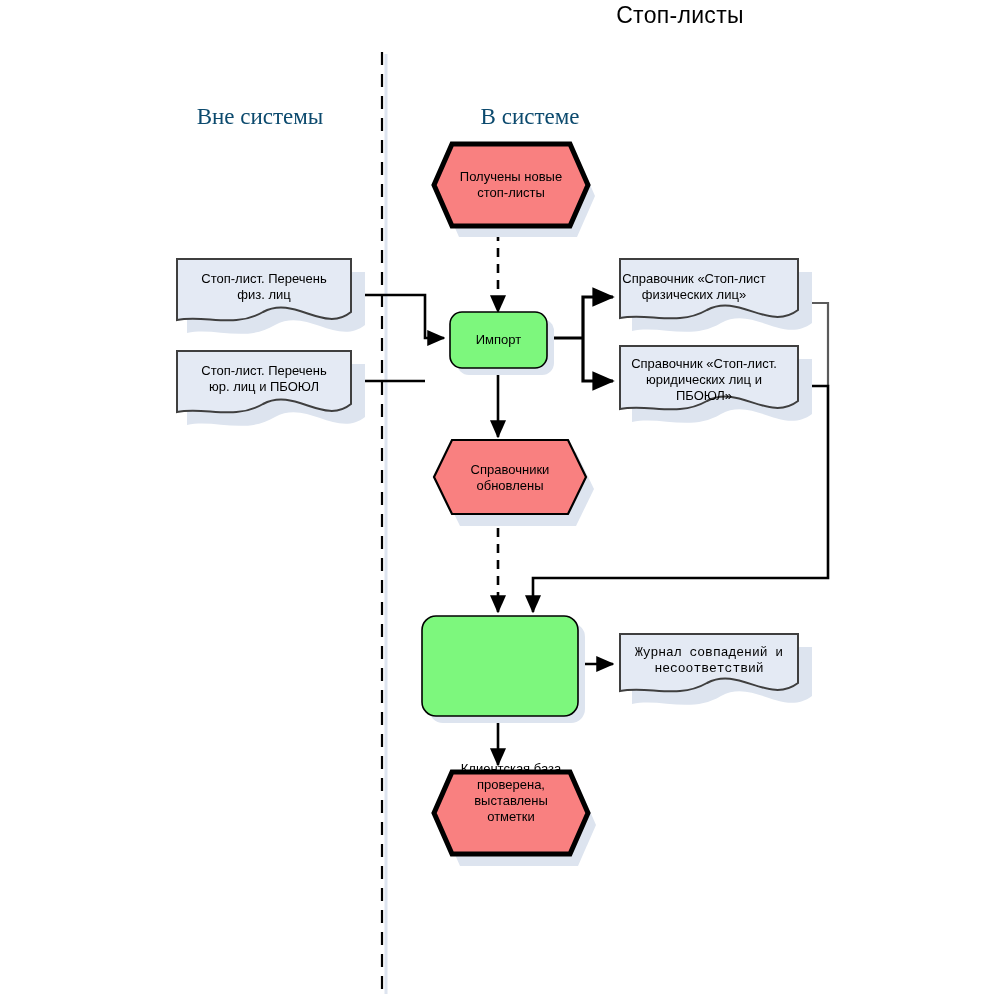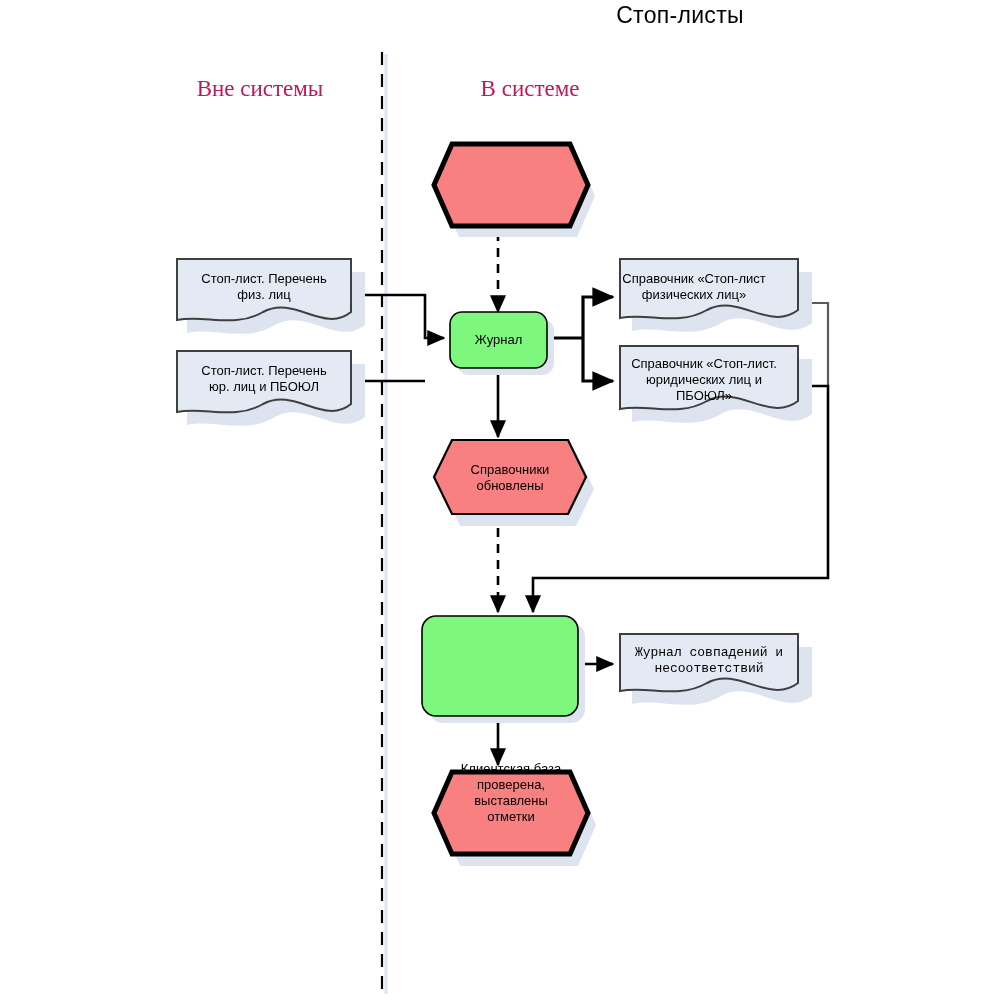--- a/index.html
+++ b/index.html
@@ -30,23 +30,24 @@
     text-align: center;
     font-family: "Liberation Sans", sans-serif;
     font-size: 23px;
     color: #000000;
     letter-spacing: 0.3px;
   }
   .colhead {
     position: absolute;
     font-family: "Liberation Serif", serif;
     font-size: 23px;
-    color: #be185d;
+    color: #0c4a6e;
     text-align: center;
     white-space: nowrap;
+    margin-top: 28px;
   }
   #head-outside { left: 160px; top: 76px; width: 200px; }
   #head-inside  { left: 430px; top: 76px; width: 200px; text-align: center; }
 
   .node-label {
     position: absolute;
     display: flex;
     align-items: center;
     justify-content: center;
     text-align: center;
@@ -162,28 +163,30 @@
       <path d="M 625 640 L 805 640 L 805 689 C 776 711 746 671 714 689 C 684 707 654 691 625 697 z" fill="#DDE4EF" stroke="none" transform="translate(7,7)"></path>
       <path d="M 620 634 L 798 634 L 798 683 C 769 705 739 666 707 683 C 677 700 648 685 620 691 z" fill="#E4EAF4" stroke="#3F3F3F" stroke-width="2"></path>
     </g>
 
     <g>
       <path d="M 452 776 L 570 776 L 588 817 L 570 858 L 452 858 L 434 817 z" fill="#DDE4EF" stroke="none" transform="translate(8,8)"></path>
       <path d="M 452 772 L 570 772 L 588 813 L 570 854 L 452 854 L 434 813 z" fill="#F98080" stroke="#000000" stroke-width="5"></path>
     </g>
   </svg>
 
+  <div class="node-label" style="left:434px; top:152px; width:154px; height:66px;">Получены новые
+стоп-листы</div>
 
   <div class="node-label" style="left:177px; top:262px; width:174px; height:50px;">Стоп-лист. Перечень
 физ. лиц</div>
 
   <div class="node-label" style="left:177px; top:354px; width:174px; height:50px;">Стоп-лист. Перечень
 юр. лиц и ПБОЮЛ</div>
 
-  <div class="node-label" style="left:450px; top:312px; width:97px; height:56px;">Журнал</div>
+  <div class="node-label" style="left:450px; top:312px; width:97px; height:56px;">Импорт</div>
 
   <div class="node-label" style="left:620px; top:262px; width:148px; height:50px;">Справочник «Стоп-лист
 физических лиц»</div>
 
   <div class="node-label" style="left:620px; top:349px; width:168px; height:62px;">Справочник «Стоп-лист.
 юридических лиц и
 ПБОЮЛ»</div>
 
   <div class="node-label" style="left:434px; top:447px; width:152px; height:62px;">Справочники
 обновлены</div>

